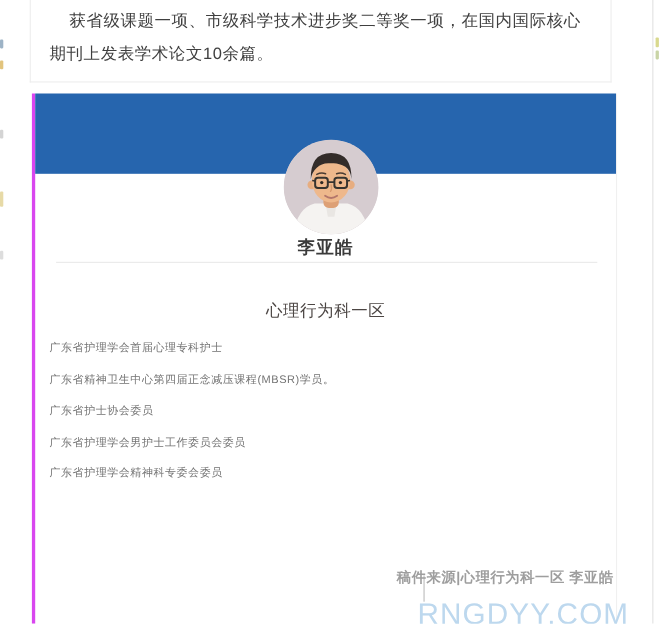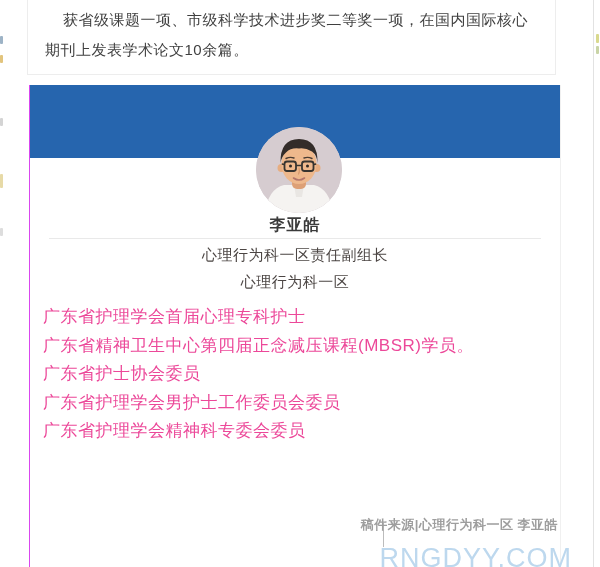--- a/index.html
+++ b/index.html
@@ -21,21 +21,21 @@
   .intro-card p{
     margin:0;padding:11px 17px 0 17px;
     font-size:15px;line-height:30px;color:#3f3f3f;
     text-indent:1.2em;letter-spacing:0.5px;
   }
 
   
   .profile-card{
     position:absolute;left:29px;top:85px;width:532px;height:482px;
     background:#ffffff;
-    border-left:1px solid #d946ef;border-right:1px solid #f0f0f0;
+    border-left:3px solid #d946ef;border-right:1px solid #f0f0f0;
     box-sizing:border-box;
   }
   .banner{
     position:absolute;left:0;top:0;width:100%;height:73px;
     background:#2665ae;
   }
   .avatar{
     position:absolute;left:226px;top:42px;width:86px;height:86px;
     border-radius:50%;overflow:hidden;background:#d6ccd0;
   }
@@ -53,21 +53,21 @@
     position:absolute;left:0;width:100%;margin:0;text-align:center;
     font-size:15px;color:#4c4644;letter-spacing:0.5px;
   }
   .title-1{top:161px;}
   .title-2{top:188px;}
   .credentials{
     position:absolute;left:0;top:218px;width:100%;
     margin:0;padding:0 14px 0 13px;list-style:none;box-sizing:border-box;
   }
   .credentials li{
-    font-size:17px;line-height:28.5px;color:#ec4899;letter-spacing:0.5px;
+    font-size:10px;line-height:28.5px;color:#737373;letter-spacing:0.5px;
   }
 
   
   .credits{
     position:absolute;right:2px;top:430px;width:360px;text-align:right;
   }
   .credits p{margin:0;font-size:13px;line-height:19px;color:#9e9e9e;letter-spacing:0.5px;}
   .credit-bar{
     position:absolute;left:353px;top:438px;width:1px;height:24px;background:#bcbcbc;
   }
@@ -130,21 +130,20 @@
         <circle cx="34.5" cy="39" r="1.5" fill="#2e2824"></circle>
         <circle cx="51.5" cy="39" r="1.5" fill="#2e2824"></circle>
 
         <path d="M43 41 Q44 45 42.5 47" stroke="#d79a6e" stroke-width="1.2" fill="none" stroke-linecap="round"></path>
         <path d="M37.5 51 Q43 55 48.5 51" stroke="#b3766b" stroke-width="1.6" fill="none" stroke-linecap="round"></path>
       </svg>
     </div>
 
     <h2 class="profile-name">李亚皓</h2>
     <hr class="divider">
-    <p class="profile-title title-1">心理行为科一区责任副组长</p>
     <p class="profile-title title-2">心理行为科一区</p>
 
     <ul class="credentials">
         <li>广东省护理学会首届心理专科护士</li>
         <li>广东省精神卫生中心第四届正念减压课程(MBSR)学员。</li>
         <li>广东省护士协会委员</li>
         <li>广东省护理学会男护士工作委员会委员</li>
         <li>广东省护理学会精神科专委会委员</li>
       </ul>
 

